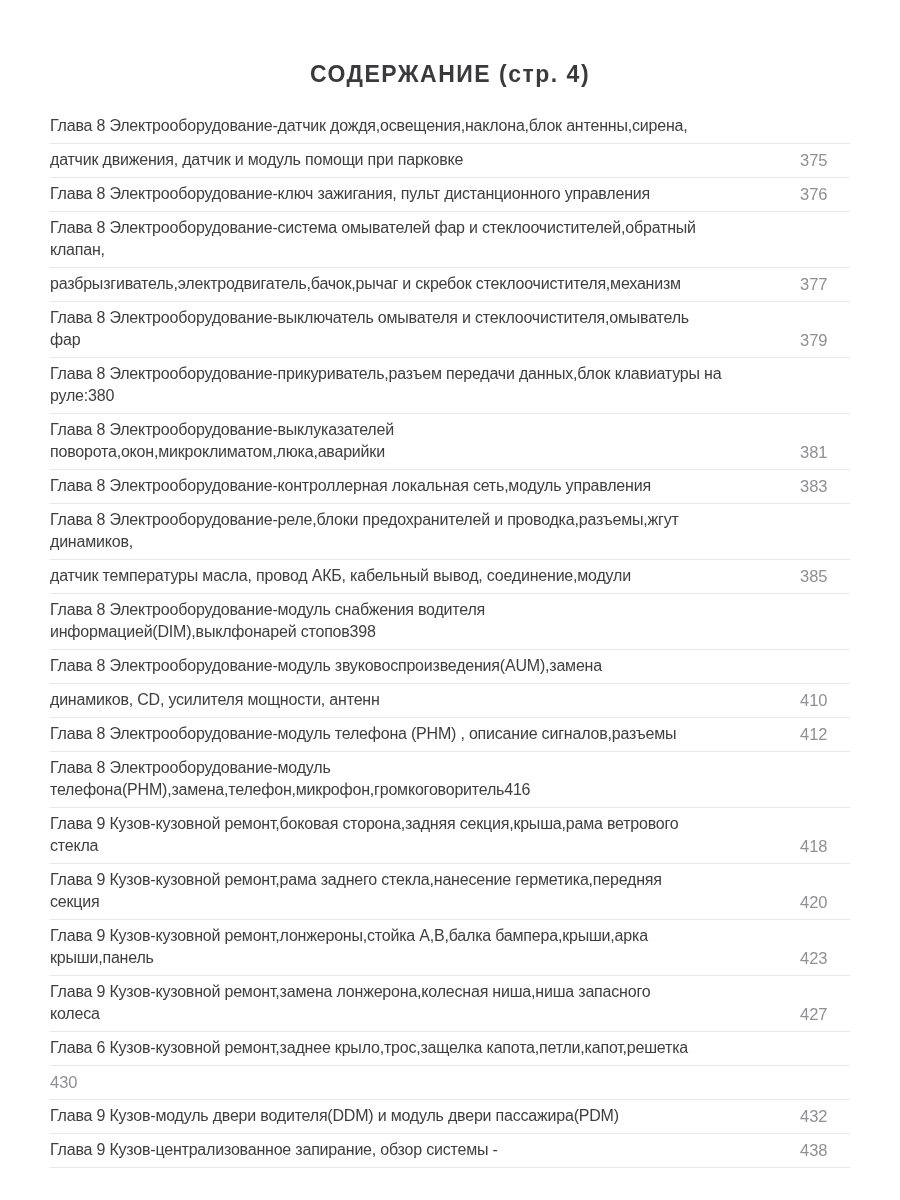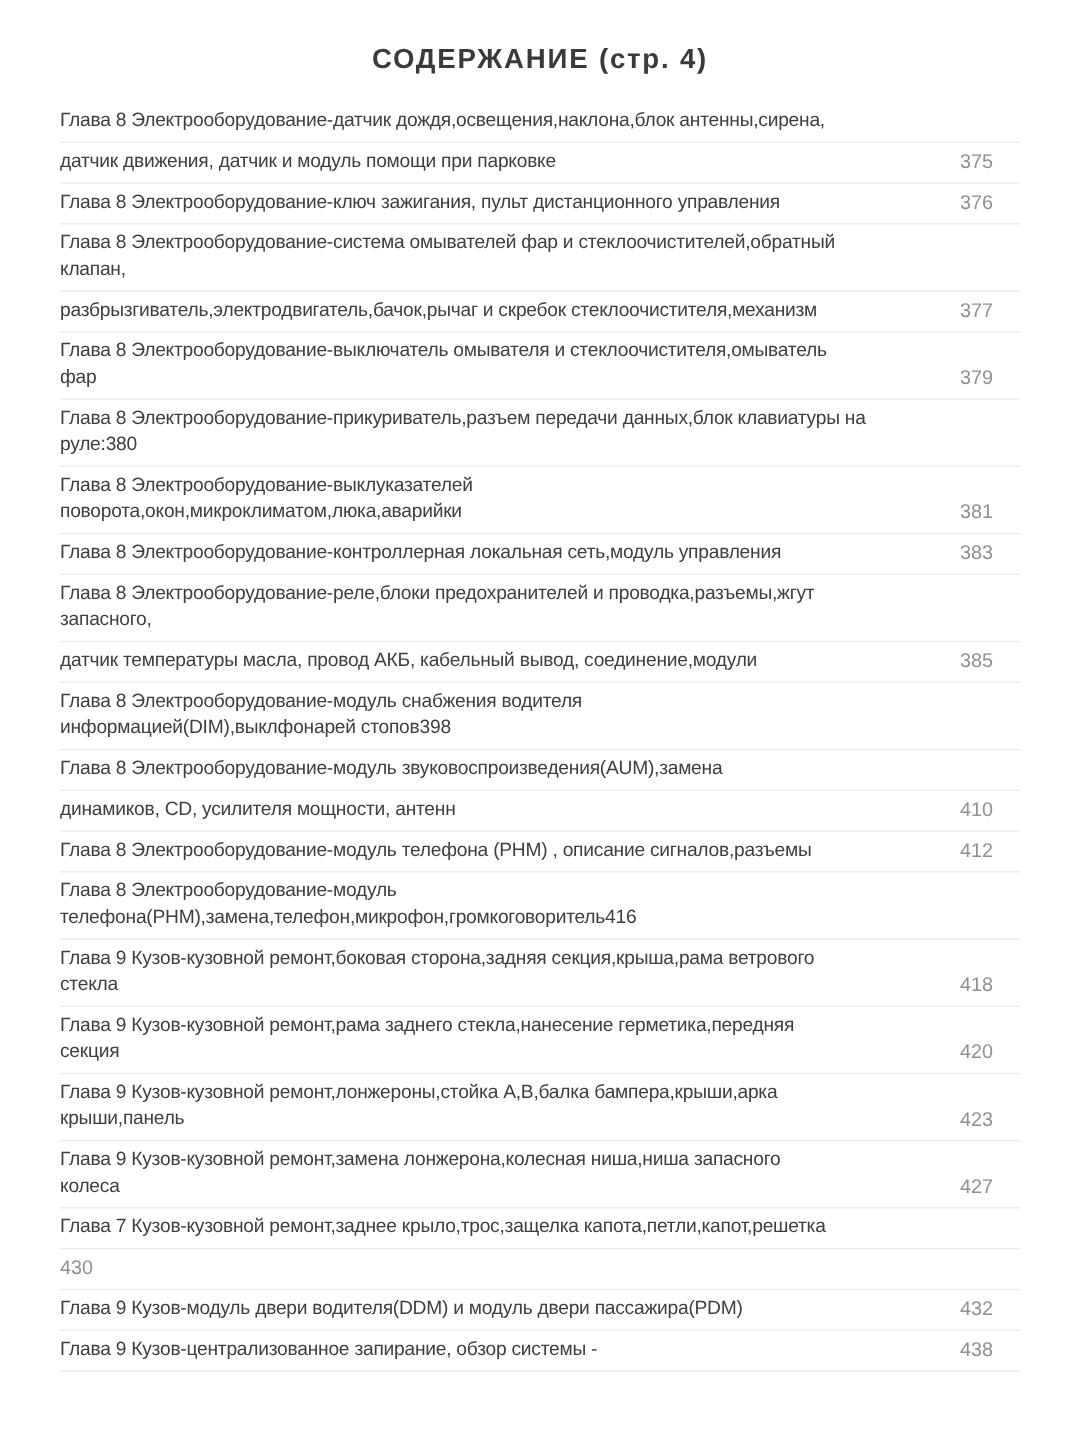--- a/index.html
+++ b/index.html
@@ -10,20 +10,21 @@
   body {
     width: 900px;
     height: 1200px;
     overflow: hidden;
     font-family: "Liberation Sans", "DejaVu Sans", sans-serif;
     color: #3e3e41;
   }
   .page {
     padding: 36px 50px 0 50px;
     box-sizing: border-box;
+    margin-top: 25px;
   }
   .title {
     margin: 0 0 22px 0;
     font-size: 23px;
     font-weight: bold;
     text-align: center;
     letter-spacing: 1.5px;
     color: #3a3a3d;
   }
   .toc-list {
@@ -123,21 +124,21 @@
   <div class="row">
     <div class="row-text">
           <div>Глава 8 Электрооборудование-контроллерная локальная сеть,модуль управления</div>
         </div>
     <div class="row-page">383</div>
   </div>
 
   <div class="row">
     <div class="row-text">
           <div>Глава 8 Электрооборудование-реле,блоки предохранителей и проводка,разъемы,жгут</div>
-          <div>запасного,</div>
+          <div>динамиков,</div>
         </div>
     <div class="row-page"></div>
   </div>
 
   <div class="row">
     <div class="row-text">
           <div>датчик температуры масла, провод АКБ, кабельный вывод, соединение,модули</div>
         </div>
     <div class="row-page">385</div>
   </div>
@@ -207,21 +208,21 @@
   <div class="row">
     <div class="row-text">
           <div>Глава 9 Кузов-кузовной ремонт,замена лонжерона,колесная ниша,ниша запасного</div>
           <div>колеса</div>
         </div>
     <div class="row-page">427</div>
   </div>
 
   <div class="row">
     <div class="row-text">
-          <div>Глава 7 Кузов-кузовной ремонт,заднее крыло,трос,защелка капота,петли,капот,решетка</div>
+          <div>Глава 6 Кузов-кузовной ремонт,заднее крыло,трос,защелка капота,петли,капот,решетка</div>
         </div>
     <div class="row-page"></div>
   </div>
 
   <div class="row">
     <div class="row-page">430</div>
   </div>
 
   <div class="row">
     <div class="row-text">

